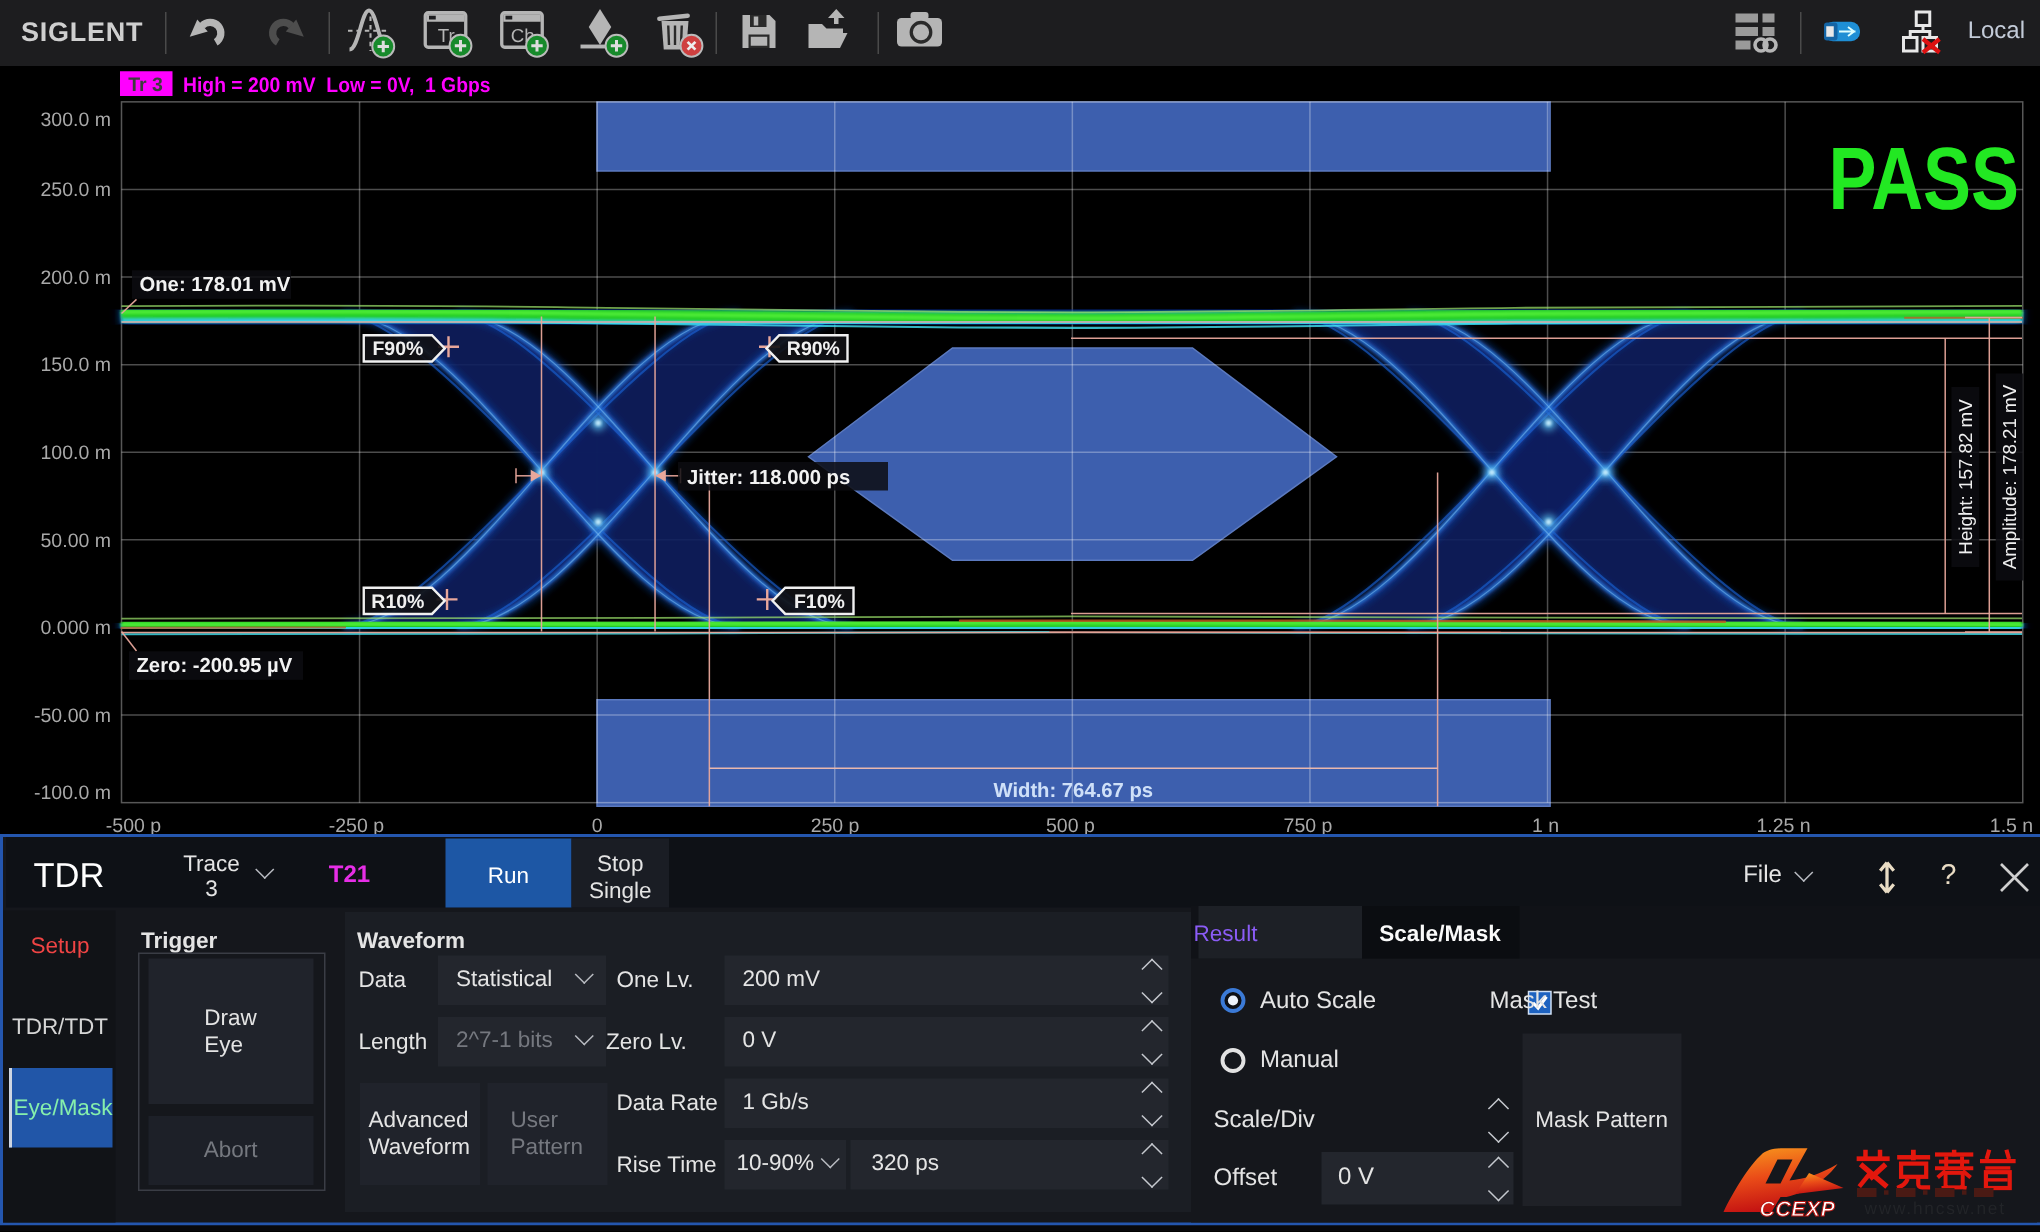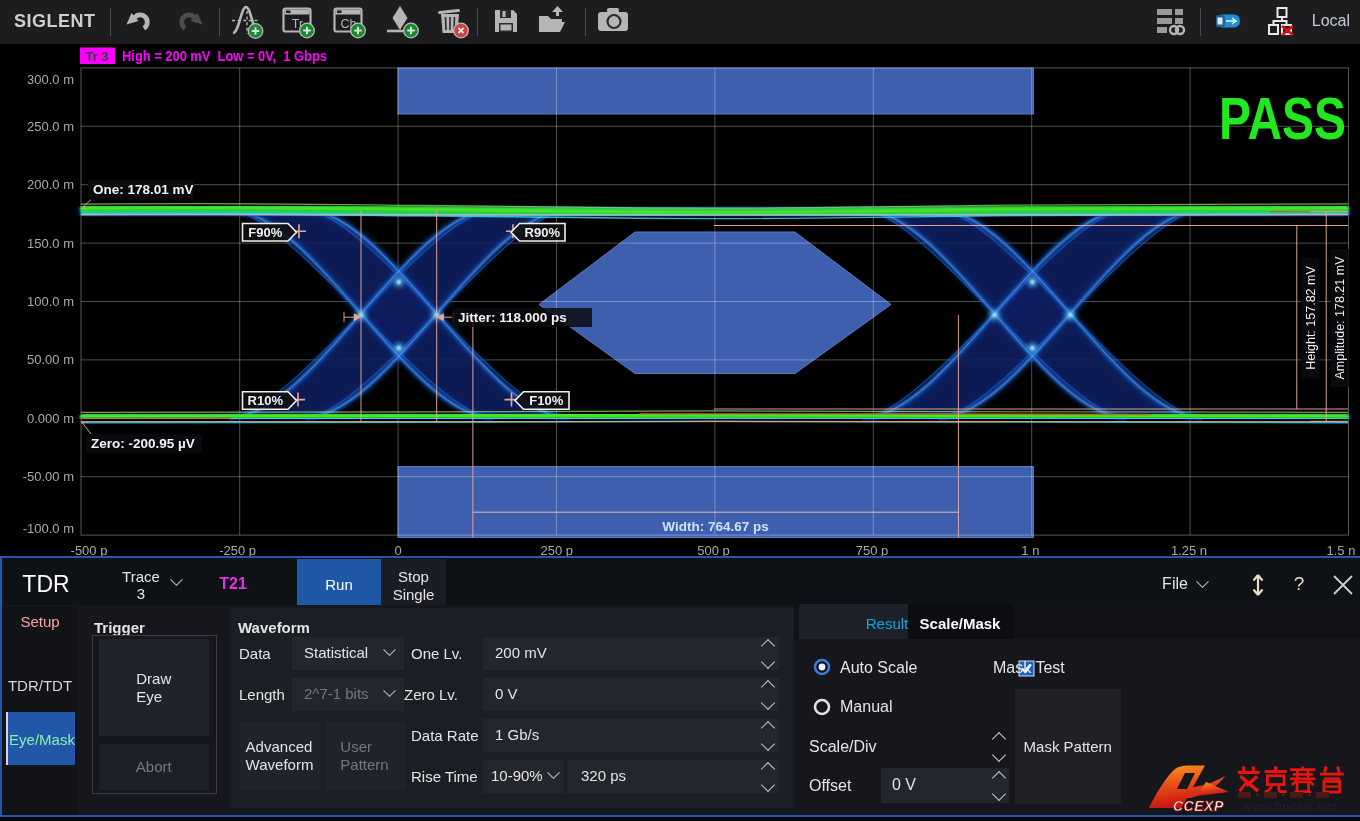--- a/index.html
+++ b/index.html
@@ -336,21 +336,21 @@
 <div class="t c" style="left:1173px;top:26px;font-size:16px">File</div>
 <div class="chev" style="position:absolute;left:1196px;top:21.5px"></div>
 <svg width="30" height="30" style="position:absolute;left:1242px;top:13px">
       <path d="M14,4 V24 M14,4 l-4.5,5.5 M14,4 l4.5,5.5 M14,24 l-4.5,-5.5 M14,24 l4.5,-5.5" stroke="#e9dcc4" stroke-width="2.2" fill="none"></path>
     </svg>
 <div class="t c" style="left:1297px;top:26px;font-size:19px;color:#e9dcc4">?</div>
 <svg width="30" height="30" style="position:absolute;left:1327px;top:13px">
       <path d="M5,5 L23,23 M23,5 L5,23" stroke="#cfcfcf" stroke-width="1.8" fill="none"></path>
     </svg>
 <div style="position:absolute;left:0;top:49px;width:75px;height:208px;background:#111317"></div>
-<div class="t c" style="left:38px;top:63px;color:#fca5a5">Setup</div>
+<div class="t c" style="left:38px;top:73px;color:#ef4444">Setup</div>
 <div class="t c" style="left:38px;top:127px;color:#d6d6d6">TDR/TDT</div>
 <div style="position:absolute;left:3.9px;top:154.2px;width:68.9px;height:52.4px;background:#2156a8;border-left:2.4px solid #cfd6e2"></div>
 <div class="t c" style="left:40px;top:180.5px;color:#86efac">Eye/Mask</div>
 <div class="t" style="left:92px;top:61px;font-weight:bold">Trigger</div>
 <div style="position:absolute;left:90px;top:77px;width:125px;height:159px;border:1px solid #3a3d45"></div>
 <div class="btn" style="left:96.5px;top:81px;width:110.5px;height:97px">Draw<br>Eye</div>
 <div class="btn dis" style="left:96.5px;top:186px;width:110.5px;height:46.4px;background:#1d2028">Abort</div>
 <div style="position:absolute;left:228px;top:50px;width:563.5px;height:200px;background:#1b1e24"></div>
 <div class="t" style="left:236px;top:61px;font-weight:bold">Waveform</div>
 <div class="t" style="left:237px;top:87px">Data</div>
@@ -389,21 +389,21 @@
 <div class="sp spd" style="left:761px;top:99px"></div>
 <div class="sp spu" style="left:761px;top:124px"></div>
 <div class="sp spd" style="left:761px;top:140px"></div>
 <div class="sp spu" style="left:761px;top:165px"></div>
 <div class="sp spd" style="left:761px;top:181px"></div>
 <div class="sp spu" style="left:761px;top:206px"></div>
 <div class="sp spd" style="left:761px;top:222px"></div>
 <div style="position:absolute;left:791.5px;top:47px;width:566.5px;height:210px;background:#15171c"></div>
 <div style="position:absolute;left:791.5px;top:46.3px;width:566.5px;height:34.7px;background:#101217"></div>
 <div style="position:absolute;left:797px;top:46.3px;width:109px;height:34.7px;background:#1d2026"></div>
-<div class="t c" style="left:885px;top:65px;color:#0ea5e9">Result</div>
+<div class="t c" style="left:815px;top:65px;color:#8b5cf6">Result</div>
 <div style="position:absolute;left:906px;top:46.3px;width:104.5px;height:34.7px;background:#0b0d11"></div>
 <div class="t c" style="left:958px;top:65px;color:#fafafa;font-weight:bold">Scale/Mask</div>
 <svg width="20" height="20" style="position:absolute;left:809.8px;top:99.4px">
       <circle cx="10" cy="10" r="7" fill="#0d0f14" stroke="#3b7ad6" stroke-width="2.6"></circle>
       <circle cx="10" cy="10" r="3.4" fill="#ecf2fb"></circle>
     </svg>
 <div class="t" style="left:838px;top:100.5px;font-size:16px">Auto Scale</div>
 <svg width="20" height="20" style="position:absolute;left:809.8px;top:138.9px">
       <circle cx="10" cy="10" r="7" fill="none" stroke="#e2e2e2" stroke-width="2.6"></circle>
     </svg>

